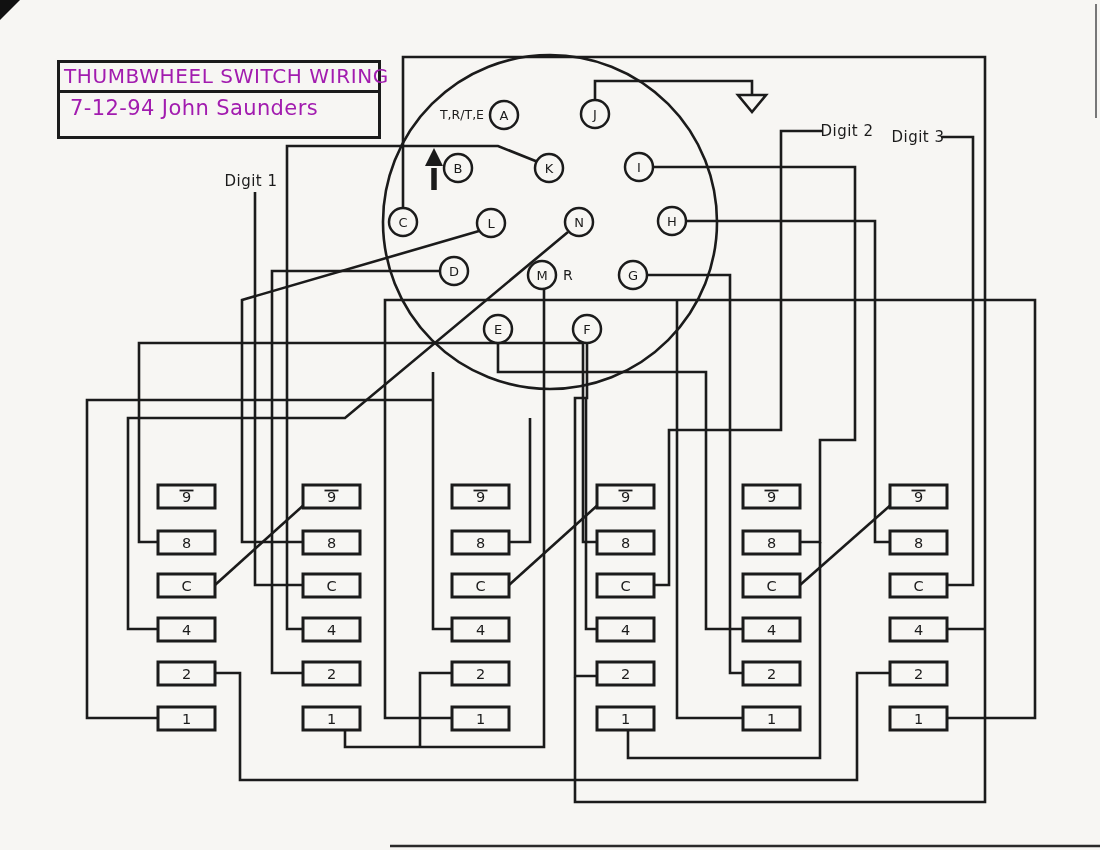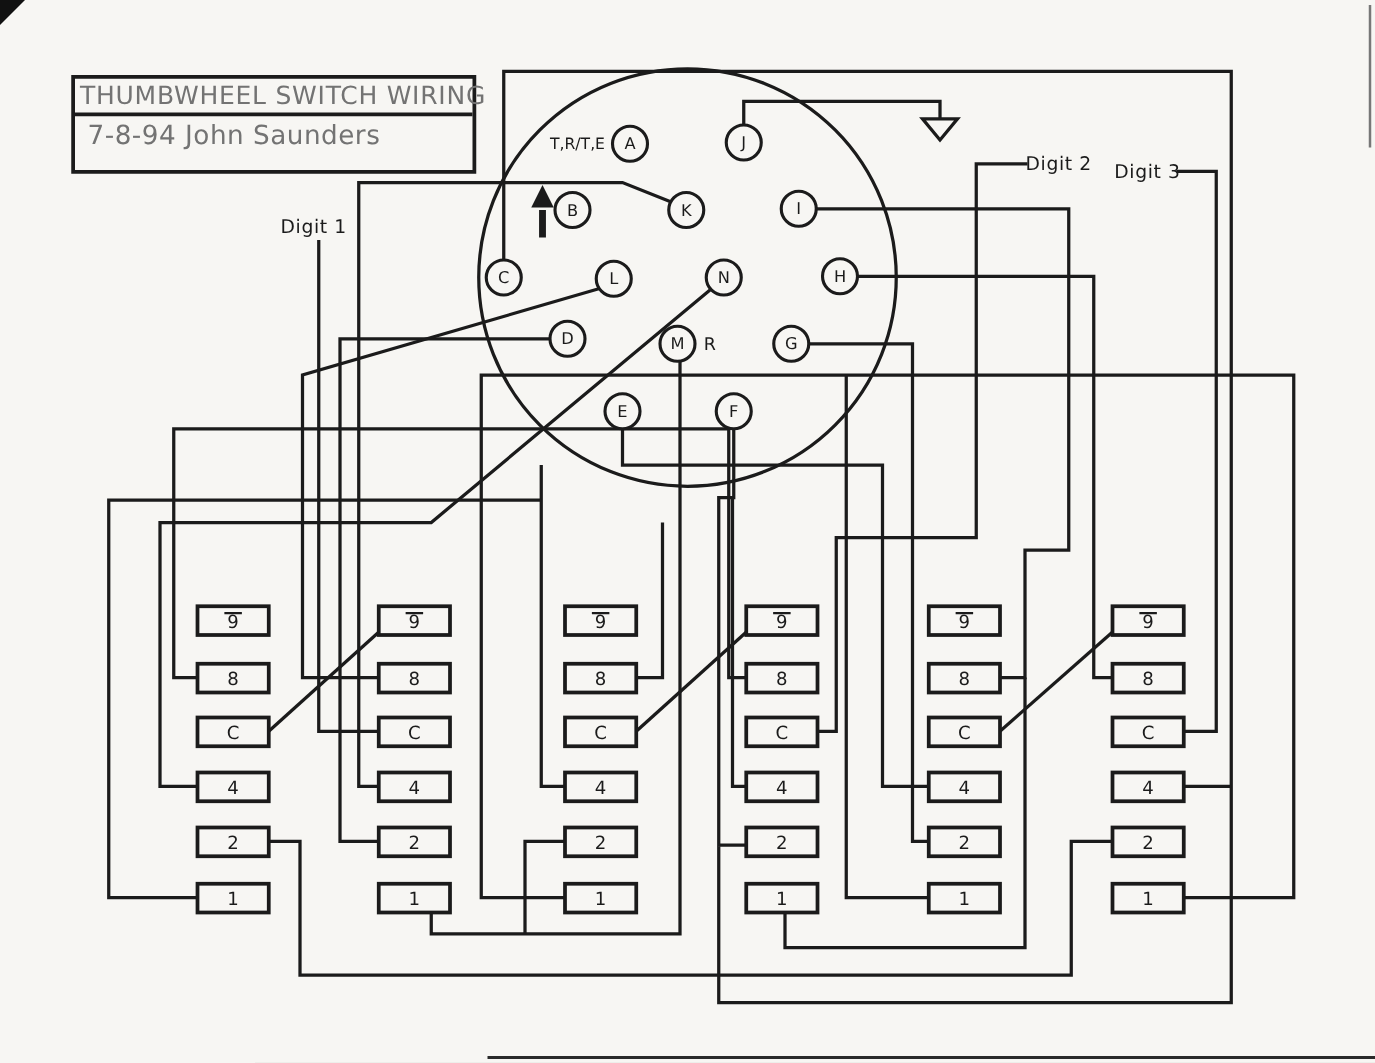--- a/index.html
+++ b/index.html
@@ -1,20 +1,20 @@
 <!DOCTYPE html>
 <html><head>
 <meta charset="utf-8">
 <style>
   html,body{margin:0;padding:0;background:#e8e7e4;}
   .page{
     position:relative;width:1100px;height:850px;overflow:hidden;
     background:#f7f6f3;
     font-family:"DejaVu Sans","Liberation Sans",sans-serif;
-    color:#737373;
+    color:#a21caf;
   }
   svg{position:absolute;left:0;top:0;}
   svg text{font-family:"DejaVu Sans","Liberation Sans",sans-serif;fill:#1b1b1b;}
   .title-box{
     position:absolute;left:57px;top:60px;width:318px;
     border:3px solid #1b1b1b;background:rgba(247,246,243,0.0);
     z-index:5;
   }
   .title-line1{
     font-size:20px;letter-spacing:0.6px;white-space:nowrap;
@@ -26,21 +26,21 @@
     padding:3px 6px 16px 10px;
   }
 </style>
 </head>
 <body>
 
 <div class="page">
 
   <div class="title-box">
     <div class="title-line1">THUMBWHEEL SWITCH WIRING</div>
-    <div class="title-line2">7-8-94  John Saunders</div>
+    <div class="title-line2">7-12-94  John Saunders</div>
   </div>
 
   <svg id="diagram" width="1100" height="850" viewBox="0 0 1100 850">
       <polyline points="595,100 595,81 752,81 752,95" fill="none" stroke="#1b1b1b" stroke-width="2.6"></polyline>
       <polyline points="538,162 498,146 287,146 287,629 303,629" fill="none" stroke="#1b1b1b" stroke-width="2.6"></polyline>
       <polyline points="255,192 255,585 303,585" fill="none" stroke="#1b1b1b" stroke-width="2.6"></polyline>
       <polyline points="822,131 781,131 781,430 669,430 669,585 654,585" fill="none" stroke="#1b1b1b" stroke-width="2.6"></polyline>
       <polyline points="941,137 973,137 973,585 947,585" fill="none" stroke="#1b1b1b" stroke-width="2.6"></polyline>
       <polyline points="403,208 403,57 985,57 985,802 575,802 575,677" fill="none" stroke="#1b1b1b" stroke-width="2.6"></polyline>
       <polyline points="947,629 985,629" fill="none" stroke="#1b1b1b" stroke-width="2.6"></polyline>

